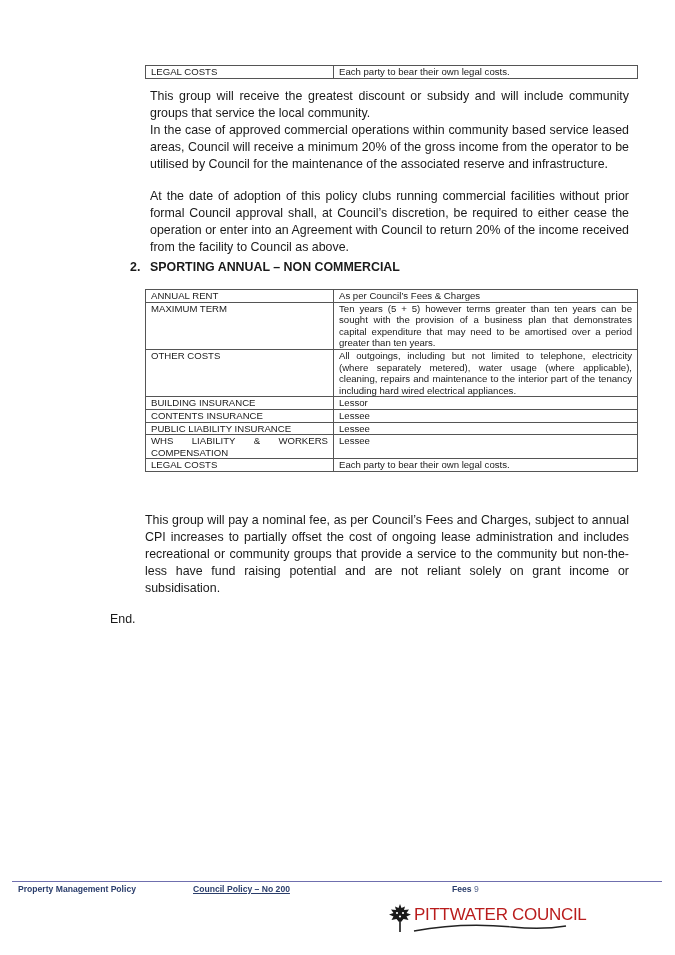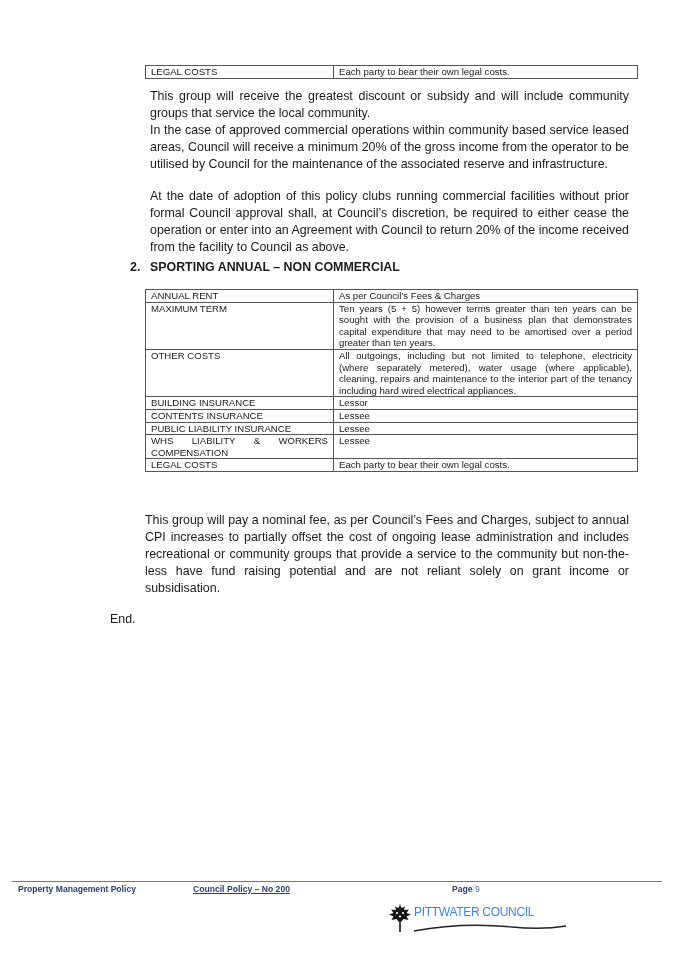--- a/index.html
+++ b/index.html
@@ -75,23 +75,23 @@
     position: absolute;
     left: 388px;
     top: 903px;
     width: 180px;
     height: 32px;
   }
   .logo-text {
     position: absolute;
     left: 26px;
     top: 2px;
-    font-size: 12px;
+    font-size: 17px;
     letter-spacing: -0.3px;
-    color: #3b82f6;
+    color: #b91c1c;
     white-space: nowrap;
   }
 </style>
 </head>
 <body>
 
 <table class="lease" style="top:65px;">
   <tbody>
       <tr>
     <td class="k">LEGAL COSTS</td>
@@ -149,21 +149,21 @@
   </table>
 
 <div class="para p3" style="top:512px;">This group will pay a nominal fee, as per Council’s Fees and Charges, subject to annual CPI increases to partially offset the cost of ongoing lease administration and includes recreational or community groups that provide a service to the community but non-the-less have fund raising potential and are not reliant solely on grant income or subsidisation.</div>
 
 <div class="end">End.</div>
 
 <div class="footer-line"></div>
 <div class="footer-text" style="left:18px;">Property Management Policy</div>
 <div class="footer-text" style="left:193px;text-decoration:underline;">Council Policy – No 200</div>
 <div class="footer-text" style="left:452px;">
-  <span>Page</span>
+  <span>Fees</span>
   <span class="pn">9</span>
 </div>
 
 <div class="logo">
   <svg class="abs" style="left:0;top:0;" width="24" height="30" viewBox="0 0 24 30">
     <g fill="#1a1a1a">
       <path d="M12 1 L13.5 5 L17 3.5 L16 7 L21 6.5 L18.5 10 L23 11.5 L18.5 13.5 L20.5 17 L15.5 16 L13 19 L12 18 L11 19 L8.5 16 L3.5 17 L5.5 13.5 L1 11.5 L5.5 10 L3 6.5 L8 7 L7 3.5 L10.5 5 Z"></path>
       <rect x="11.2" y="17" width="1.6" height="12"></rect>
     </g>
     <g fill="#ffffff">

